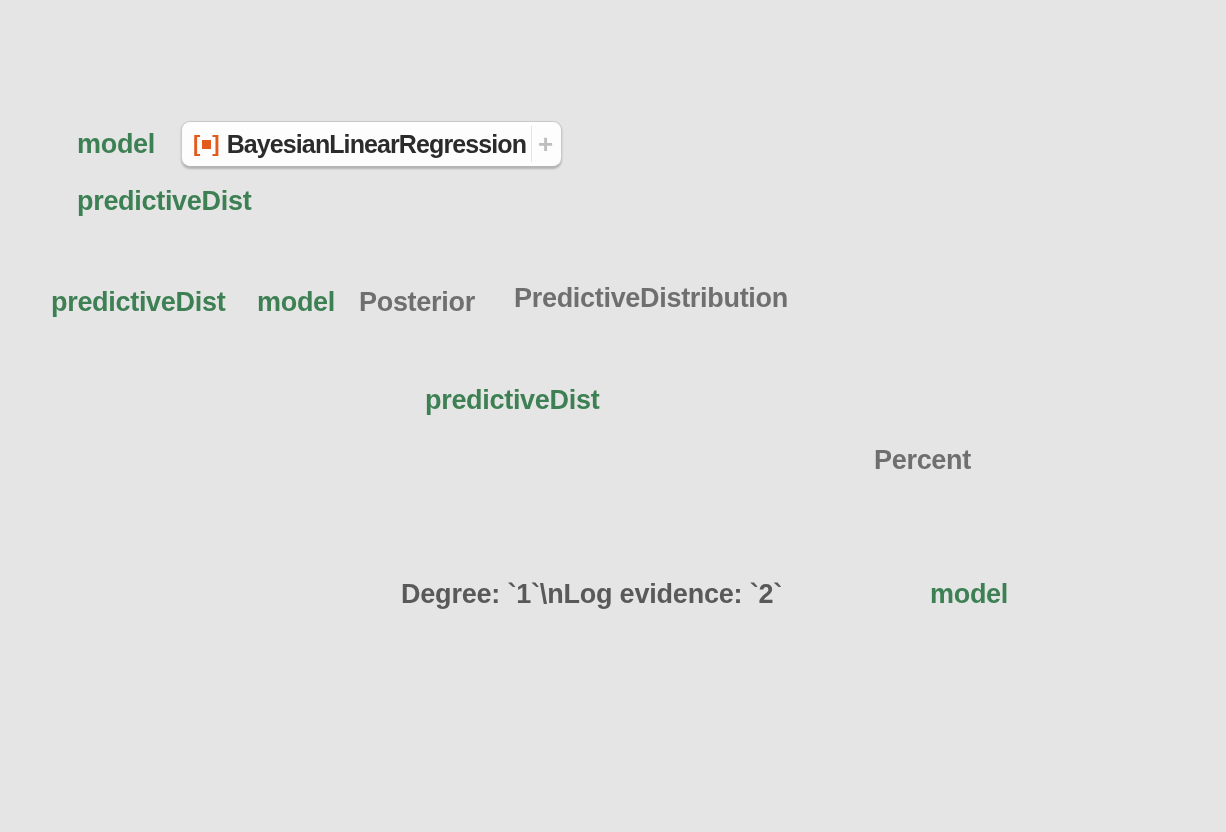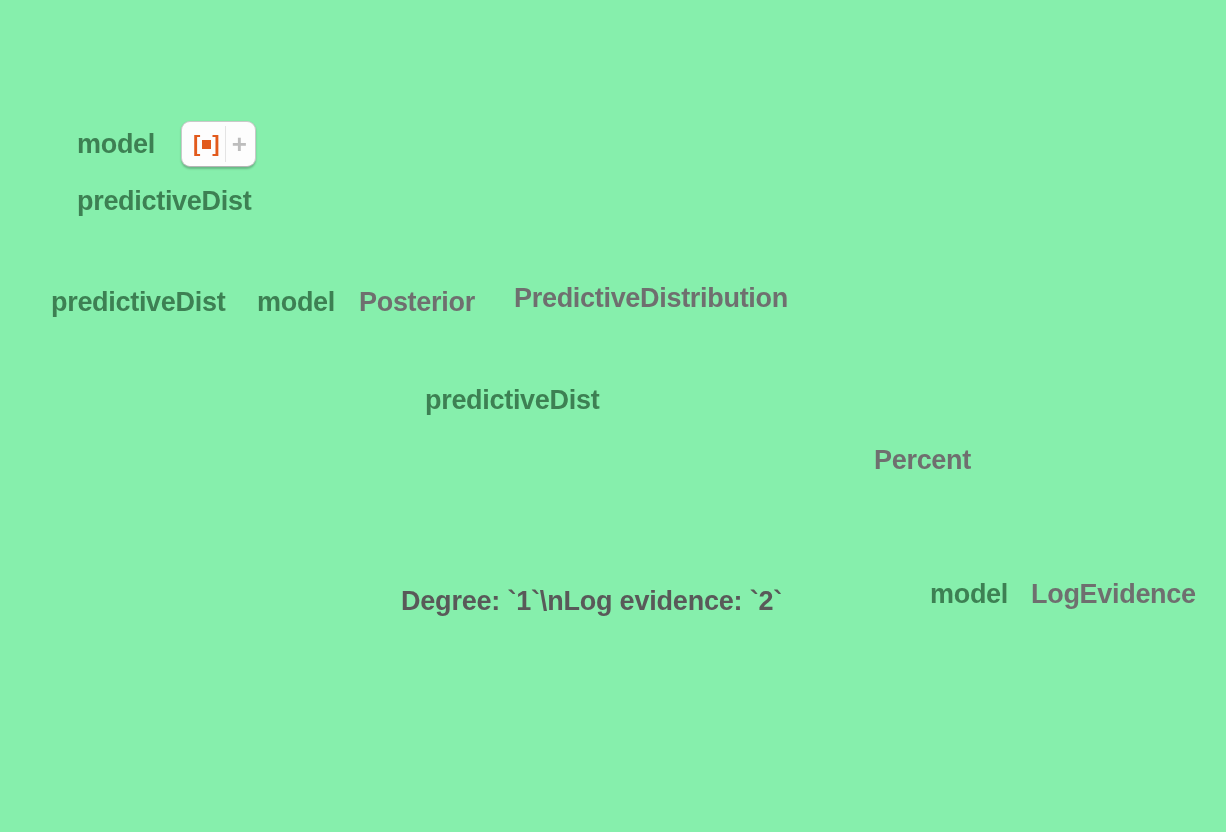--- a/index.html
+++ b/index.html
@@ -4,36 +4,36 @@
 <style>
   html, body {
     margin: 0;
     padding: 0;
     background: #ffffff;
   }
   #canvas {
     position: relative;
     width: 1226px;
     height: 832px;
-    background: #86efac;
+    background: #e5e5e5;
     overflow: hidden;
     font-family: "Liberation Sans", "DejaVu Sans", sans-serif;
   }
   .tok {
     position: absolute;
     font-size: 27px;
     line-height: 27px;
     font-weight: 700;
     letter-spacing: -0.3px;
     white-space: pre;
     cursor: text;
   }
   .green { color: #3D8053; }
   .gray  { color: #6F6F6F; text-align: center; }
-  .graydark { color: #595959; letter-spacing: -0.2px; margin-top: 7px; }
+  .graydark { color: #595959; letter-spacing: -0.2px; }
 
   
   .l1-model   { left: 77px;  top: 131px; }
   .l2-pdist   { left: 77px;  top: 188px; }
   .l3-pdist   { left: 51px;  top: 289px; }
   .l3-model   { left: 257px; top: 289px; }
   .l3-post    { left: 359px; top: 289px; }
   .l3-pdistr  { left: 514px; top: 285px; }
   .l4-pdist   { left: 425px; top: 387px; }
   .l5-percent { left: 874px; top: 447px; }
@@ -102,32 +102,32 @@
 <div id="canvas">
 
   <span class="tok green l1-model">model</span>
 
   <div class="rfbox">
     <span class="rficon">
         <span>[</span>
         <span class="sq"></span>
         <span>]</span>
       </span>
+    <span class="rfname">BayesianLinearRegression</span>
     <span class="rfdiv"></span>
     <span class="rfplus">+</span>
   </div>
 
   <span class="tok green l2-pdist">predictiveDist</span>
 
   <span class="tok green l3-pdist">predictiveDist</span>
   <span class="tok green l3-model">model</span>
   <span class="tok gray l3-post">Posterior</span>
   <span class="tok gray l3-pdistr">PredictiveDistribution</span>
 
   <span class="tok green l4-pdist">predictiveDist</span>
 
   <span class="tok gray l5-percent">Percent</span>
 
   <span class="tok graydark l6-degree">Degree: `1`\nLog evidence: `2`</span>
   <span class="tok green l6-model">model</span>
-  <span class="tok gray l6-logev">LogEvidence</span>
 
 </div>
 
 </body></html>

